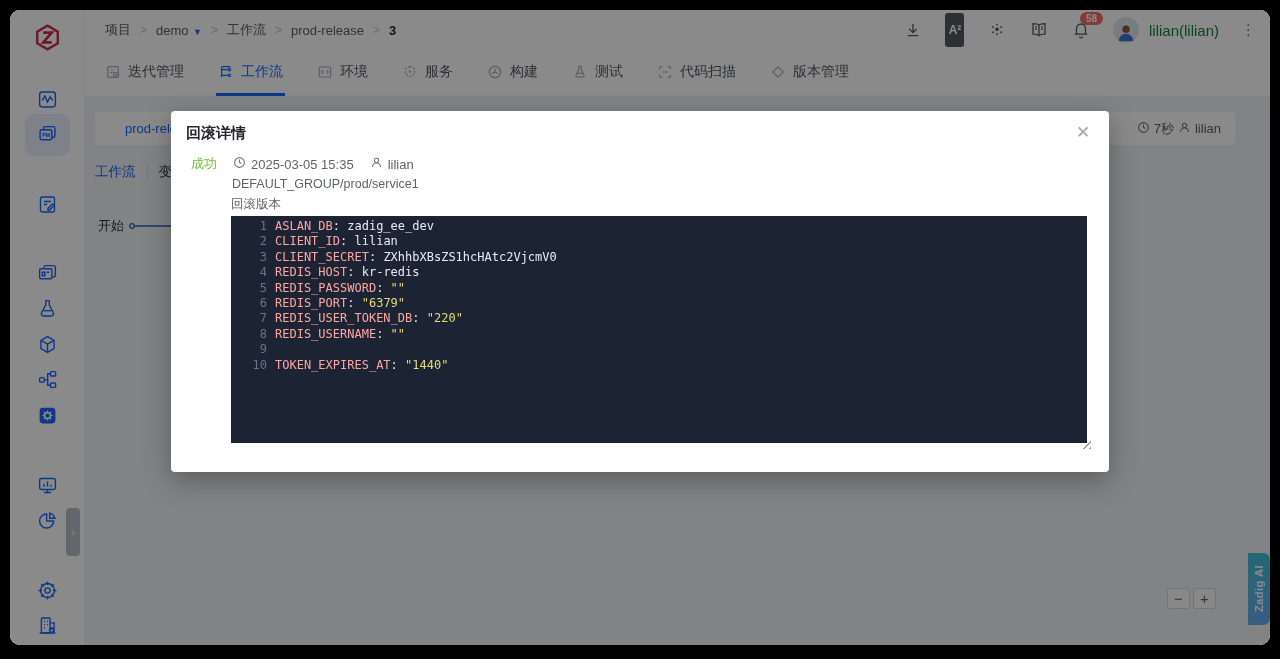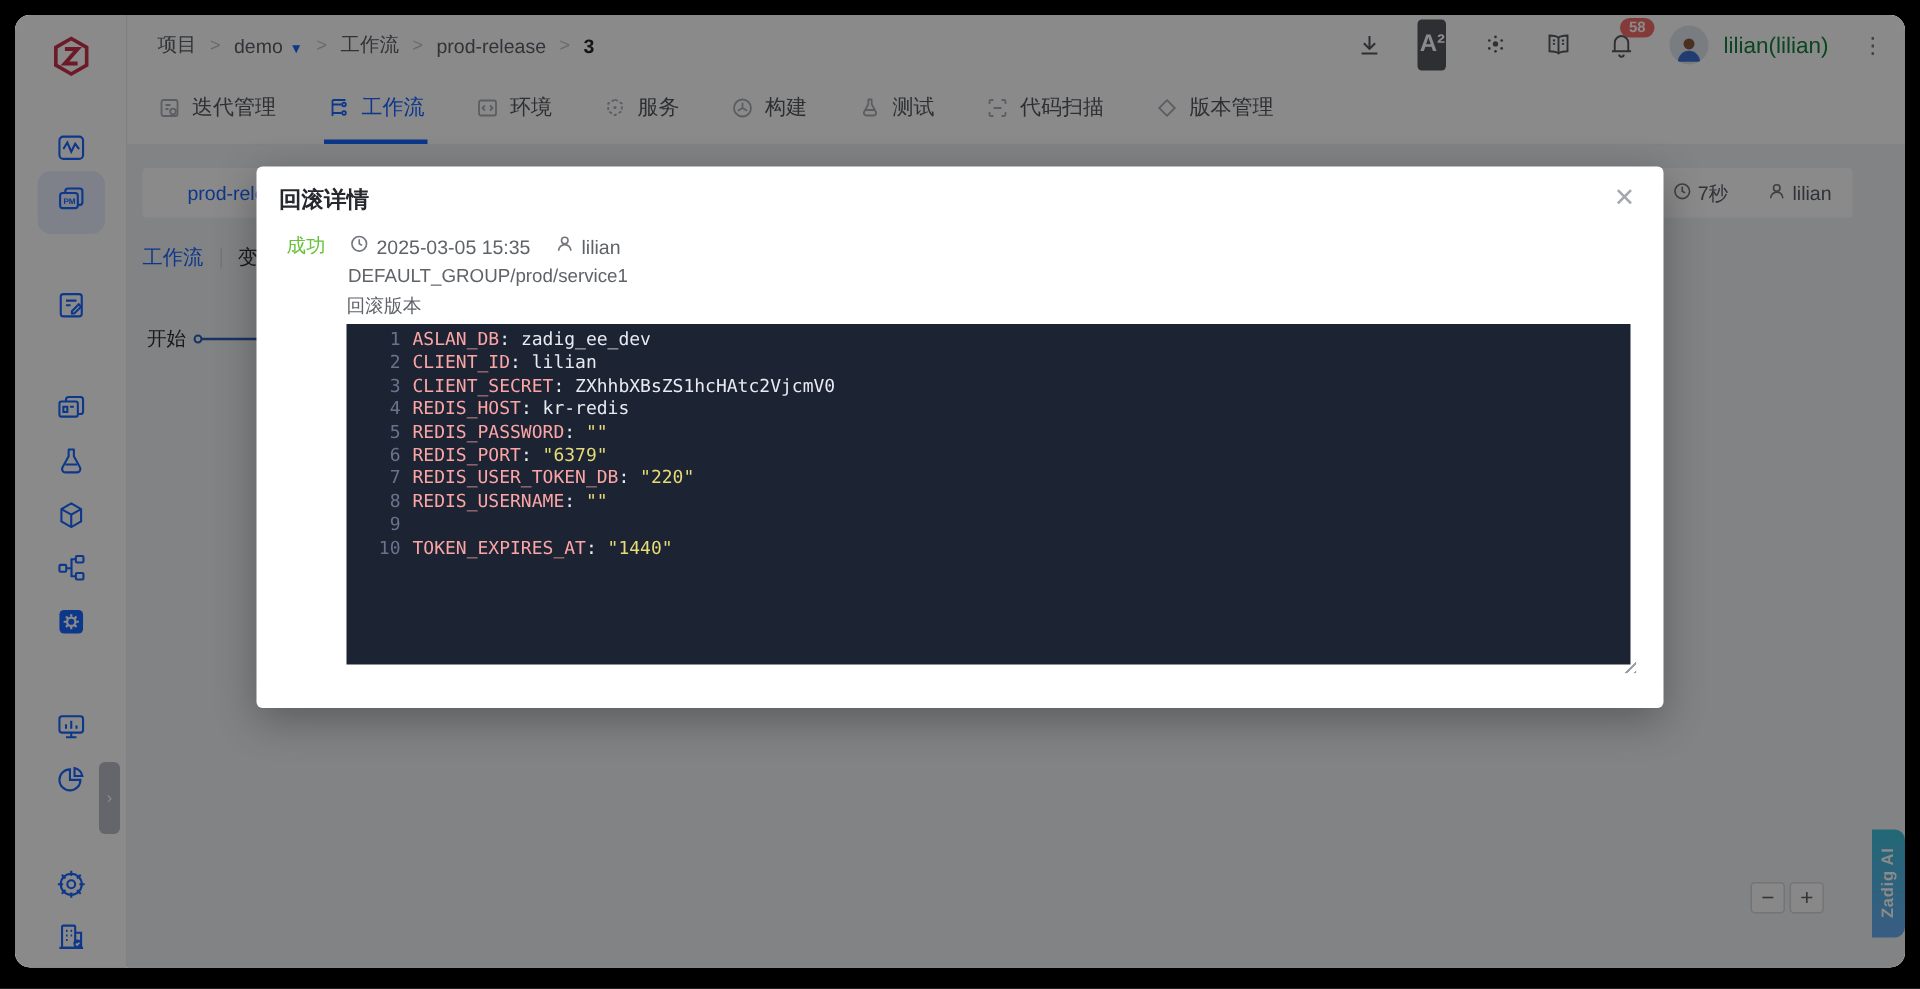--- a/index.html
+++ b/index.html
@@ -16,38 +16,38 @@
 
   
   .topbar { position:absolute; left:75px; right:0; top:0; height:40px; background:#fff; z-index:1; display:flex; align-items:center; justify-content:space-between; padding:0 14px 0 20px; }
   .breadcrumb { display:flex; align-items:center; gap:9px; font-size:13px; color:#5a5e66; }
   .crumb-sep { color:#c0c4cc; font-size:12px; }
   .crumb-caret { color:#1966ff; font-size:9px; margin-left:2px; }
   .crumb-last { color:#26282d; font-weight:700; }
   .top-right { display:flex; align-items:center; gap:22px; color:#55585f; }
   .top-ic { width:20px; height:20px; display:flex; align-items:center; justify-content:center; position:relative; cursor:pointer; }
   .top-ic svg { width:18px; height:18px; }
-  .lang-chip { width:19px; height:34px; background:#55585f; border-radius:3px; color:#fff; font-size:16px; font-weight:700; display:flex; align-items:center; justify-content:center; }
+  .lang-chip { width:19px; height:34px; background:#55585f; border-radius:3px; color:#fff; font-size:12px; font-weight:700; display:flex; align-items:center; justify-content:center; }
   .badge { position:absolute; top:-8px; left:9px; background:#f56c6c; color:#fff; border-radius:9px; font-size:10px; padding:1px 6px; font-weight:700; }
   .avatar { width:26px; height:26px; border-radius:50%; background:#dfe5ee; overflow:hidden; display:flex; align-items:flex-end; justify-content:center; }
   .user-name { font-size:15px; color:#15803d; margin-left:-12px; }
   .kebab { font-size:15px; color:#73767d; letter-spacing:0; cursor:pointer; }
 
   
   .tabbar { position:absolute; left:75px; right:0; top:40px; height:47px; background:#fff; z-index:1; display:flex; align-items:stretch; padding-left:18px; gap:30px; border-bottom:1px solid #f0f0f2; }
   .tab { display:flex; align-items:center; gap:7px; font-size:14px; color:#55585f; border-bottom:3px solid transparent; padding:0 2px; cursor:pointer; }
   .tab svg { width:16px; height:16px; color:#a9adb5; }
   .tab.active { color:#1966ff; border-bottom-color:#1966ff; }
   .tab.active svg { color:#1966ff; }
 
   
   .content { position:absolute; left:75px; right:0; top:87px; bottom:0; background:#f0f2f5; z-index:1; }
   .run-bar { position:absolute; left:10px; top:15px; width:1140px; height:33px; background:#fff; border-radius:3px; display:flex; align-items:center; justify-content:space-between; padding:0 14px 0 30px; }
   .run-link { color:#1966ff; font-size:13px; cursor:pointer; }
-  .run-meta { display:flex; align-items:center; gap:26px; font-size:13px; color:#5a5e66; }
+  .run-meta { display:flex; align-items:center; gap:4px; font-size:13px; color:#5a5e66; }
   .run-meta .mi { display:flex; align-items:center; gap:4px; }
   .run-meta svg { width:13px; height:13px; color:#73767d; }
   .sub-tabs { position:absolute; left:10px; top:66px; display:flex; align-items:center; gap:11px; font-size:13.5px; }
   .sub-tab-active { color:#1966ff; font-weight:500; cursor:pointer; }
   .sub-div { width:1px; height:14px; background:#d6d9e0; }
   .sub-tab { color:#303133; cursor:pointer; }
   .canvas-start { position:absolute; left:13px; top:120px; display:flex; align-items:center; gap:4px; font-size:13px; color:#303133; }
   .zoom-controls { position:absolute; left:1082px; top:491px; display:flex; gap:3px; }
   .zbtn { width:23px; height:21px; background:#fbfbfc; border:1px solid #d4d7de; border-radius:3px; color:#5f6368; font-size:15px; line-height:1; display:flex; align-items:center; justify-content:center; cursor:pointer; }
 

